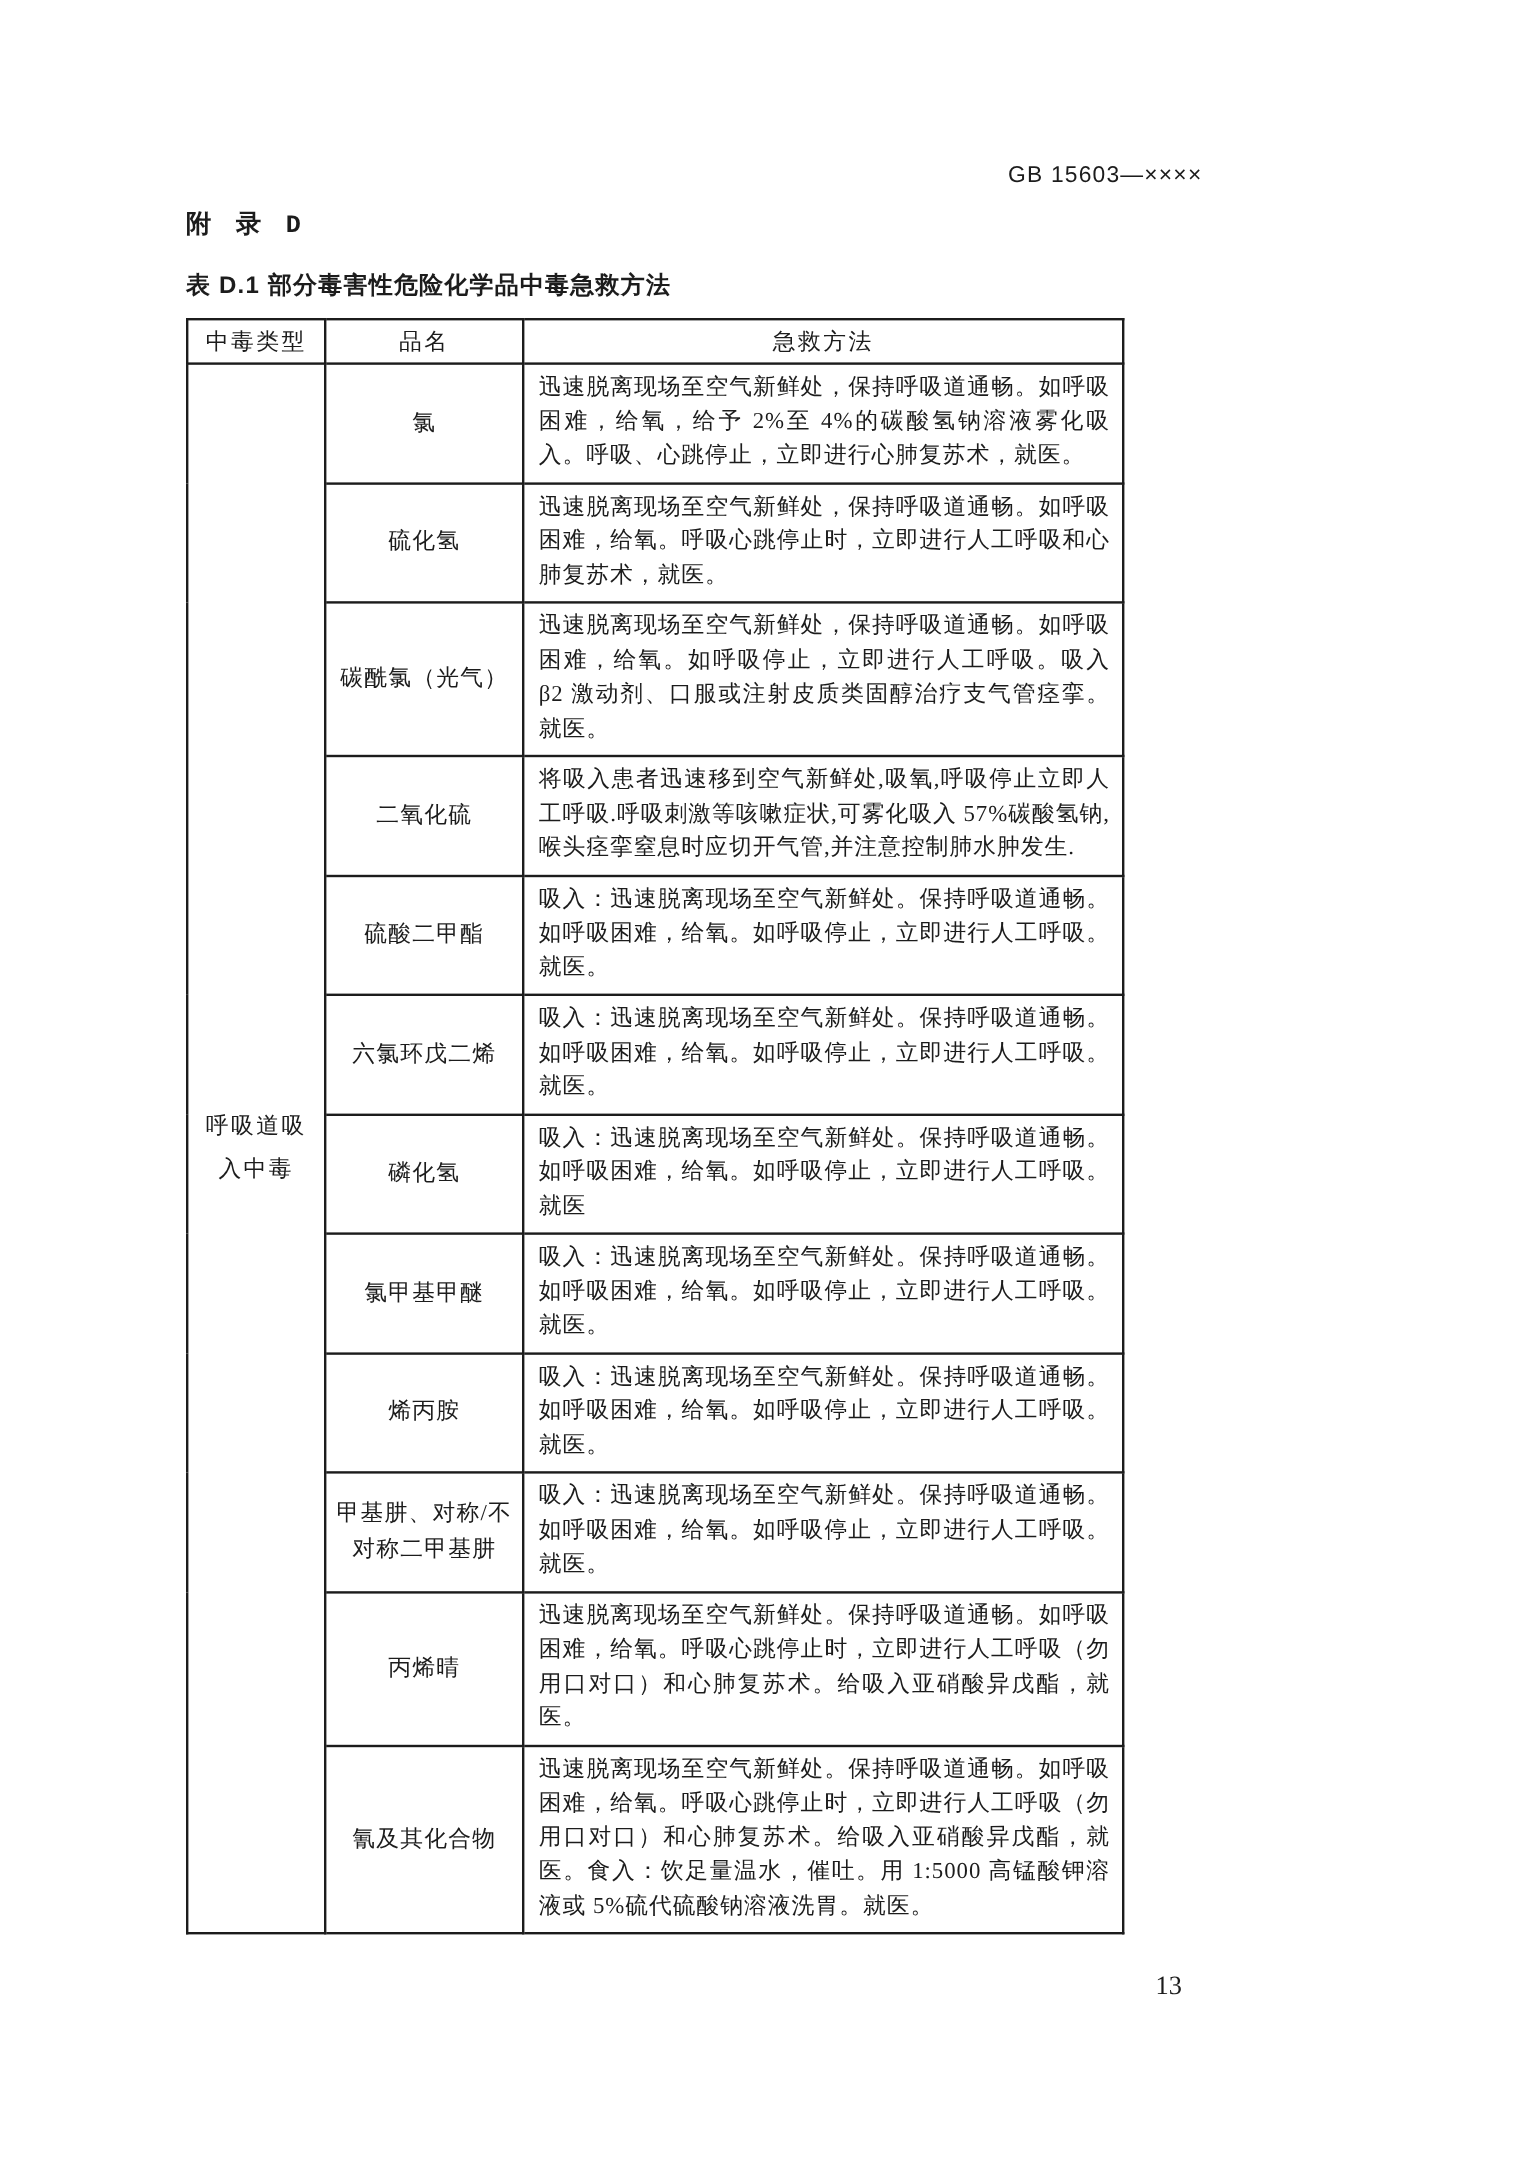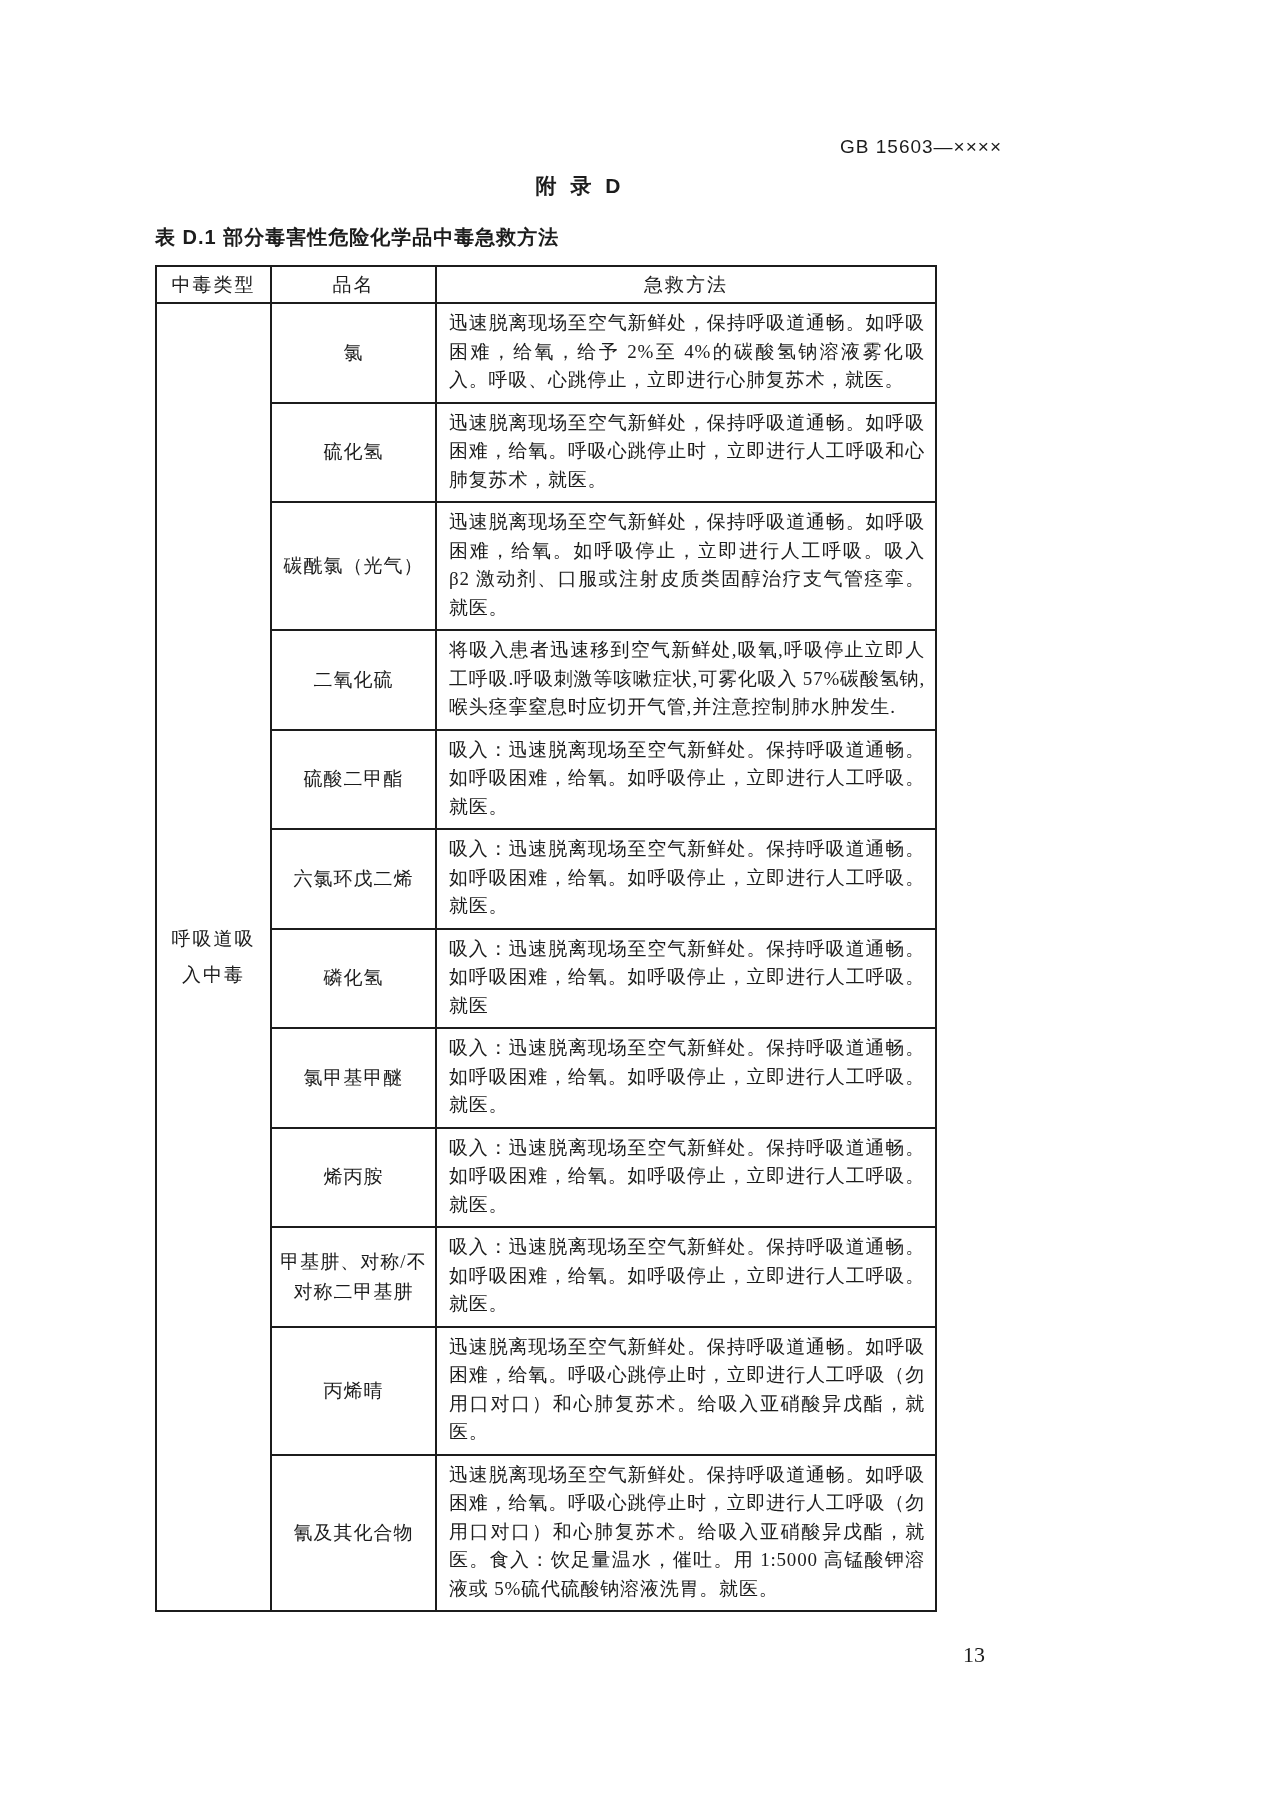--- a/index.html
+++ b/index.html
@@ -11,22 +11,22 @@
     color:#1c1c1c;
     overflow:hidden;
   }
   .std-number{
     position:absolute;top:136px;right:278px;
     font-family:"Liberation Sans","DejaVu Sans",sans-serif;
     font-size:19px;letter-spacing:1px;font-weight:500;
   }
   .content{padding-top:172px;margin:0 275px 0 155px;}
   .appendix-title{
-    text-align:center;margin:0 0 18px 0;
-    font-family:Liberation Sans, sans-serif;
+    margin:0 0 18px 0;
+    font-family:Liberation Mono, monospace;
     font-size:21px;font-weight:bold;letter-spacing:4px;
   }
   .appendix-subtitle{
     text-align:center;margin:0 0 16px 0;
     font-family:"Liberation Sans","DejaVu Sans",sans-serif;
     font-size:19px;font-weight:bold;letter-spacing:1px;
   }
   .appendix-heading{
     text-align:center;margin:0 0 16px 0;
     font-family:"Liberation Sans","DejaVu Sans",sans-serif;

